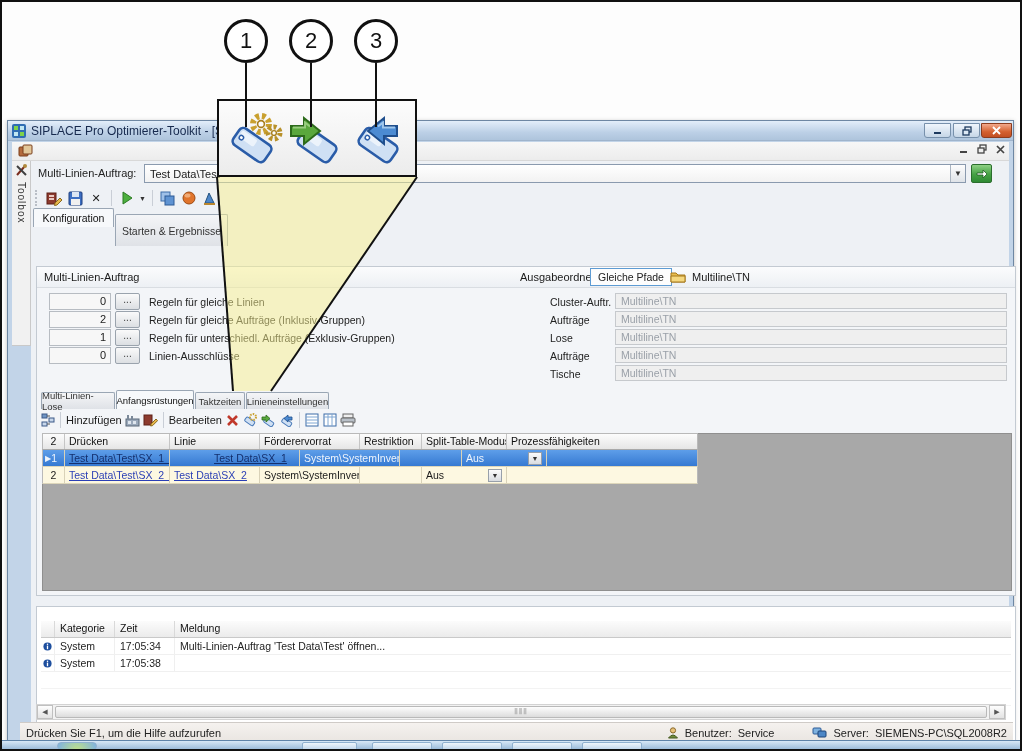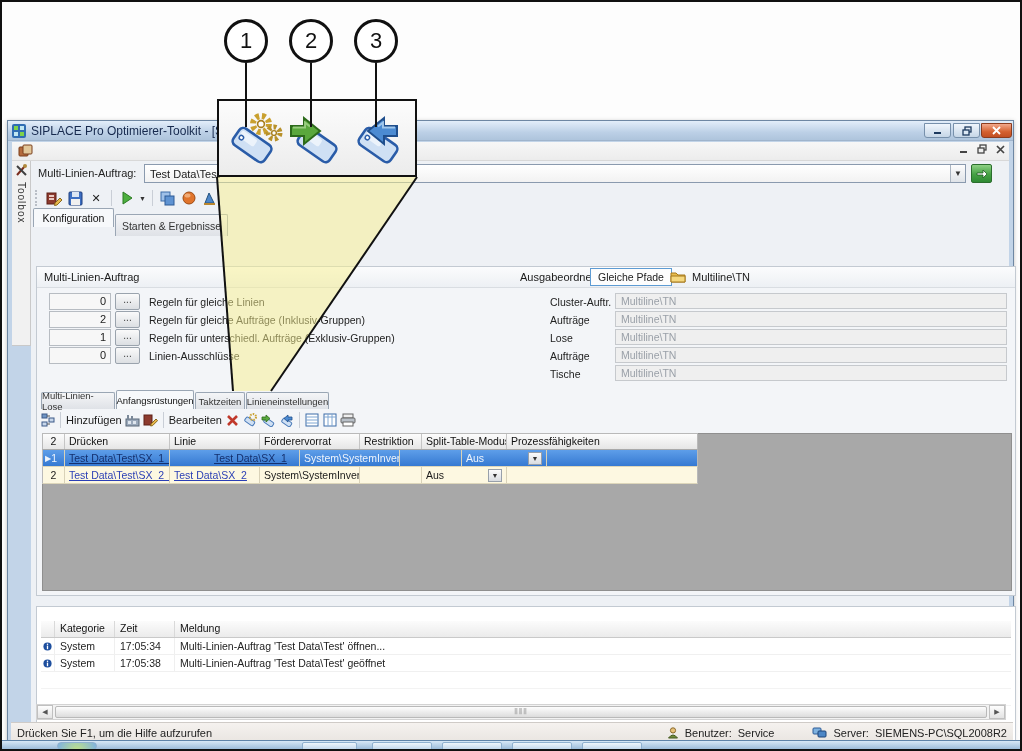--- a/index.html
+++ b/index.html
@@ -95,21 +95,21 @@
   .log-empty{position:absolute;left:4px;right:4px;height:17px;border-bottom:1px solid #f3f3f3;}
 
   
   #hscroll{position:absolute;left:5px;bottom:2px;width:970px;height:16px;background:#f2f2f2;border:1px solid #d3d3d3;display:flex;align-items:center;}
   .sb-btn{width:16px;height:14px;background:linear-gradient(#fdfdfd,#e3e3e3);border:1px solid #c0c0c0;
     display:flex;align-items:center;justify-content:center;font-size:7px;color:#555;}
   .sb-thumb{height:12px;margin:0 2px;background:linear-gradient(#fdfdfd,#dcdcdc);border:1px solid #b9b9b9;border-radius:2px;
     flex:1;display:flex;align-items:center;justify-content:center;color:#9a9a9a;font-size:8px;letter-spacing:1px;}
 
   
-  #statusbar{position:absolute;left:3px;right:0;bottom:0;height:20px;background:linear-gradient(#f5f2ef,#e9e5e1);
+  #statusbar{position:absolute;left:12px;right:0;bottom:0;height:20px;background:linear-gradient(#f5f2ef,#e9e5e1);
     border-top:1px solid #cfcbc7;display:flex;align-items:center;padding:0 6px;font-size:11px;color:#222;}
   #statusbar .right{margin-left:auto;display:flex;align-items:center;gap:6px;}
 
   
   #taskbar{position:absolute;left:0;right:0;bottom:0;height:9px;background:linear-gradient(#d7e7f6,#9dbcda);
     border-top:1px solid #5f83a8;}
   #taskbar .tbtn{position:absolute;top:1px;height:8px;border-radius:2px 2px 0 0;background:linear-gradient(#eef5fb,#c3d8ec);border:1px solid #8fb0cf;}
 </style>
 </head>
 <body>
@@ -233,21 +233,21 @@
           <svg width="15" height="15" viewBox="0 0 15 15">
               <path d="M3,12 L12,12 7,2 z" fill="#4d86c8" stroke="#24527e"></path>
               <rect x="2" y="12" width="11" height="2" fill="#b9862e"></rect>
             </svg>
         </span>
       </div>
 
       <div class="tab active" style="left:2px;top:47px;width:81px;height:19px;">
         <span>Konfiguration</span>
       </div>
-      <div class="tab" style="left:84px;top:53px;width:113px;height:22px;text-align:center;">
+      <div class="tab" style="left:84px;top:53px;width:113px;height:32px;text-align:center;">
         <span>Starten &amp; Ergebnisse</span>
       </div>
 
       <div id="config-panel">
         <div id="group-hdr">
           <span class="abs" style="left:7px;top:4px;">Multi-Linien-Auftrag</span>
           <span class="abs" style="left:483px;top:4px;">Ausgabeordner</span>
           <div class="pf-btn" style="left:553px;top:1px;">
             <span>Gleiche Pfade</span>
           </div>
@@ -448,21 +448,20 @@
         <div class="log-row" style="top:48px;">
           <div class="c" style="width:14px;padding:1px 2px;">
             <svg width="11" height="11" viewBox="0 0 11 11">
                 <circle cx="5.5" cy="5.5" r="5" fill="#1d4e9e"></circle>
                 <rect x="4.7" y="2" width="1.6" height="1.6" fill="#fff"></rect>
                 <rect x="4.7" y="4.4" width="1.6" height="4.4" fill="#fff"></rect>
               </svg>
           </div>
           <div class="c" style="width:60px;">System</div>
           <div class="c" style="width:60px;">17:05:38</div>
-          <div class="c" style="flex:1;border-right:none;">Multi-Linien-Auftrag 'Test Data\Test' geöffnet</div>
         </div>
         <div class="log-empty" style="top:65px;"></div>
         <div class="log-empty" style="top:82px;"></div>
         <div class="log-empty" style="top:99px;"></div>
         <div class="log-empty" style="top:116px;"></div>
       </div>
 
       <div id="hscroll">
         <div class="sb-btn">◀</div>
         <div class="sb-thumb">⦀⦀⦀</div>

